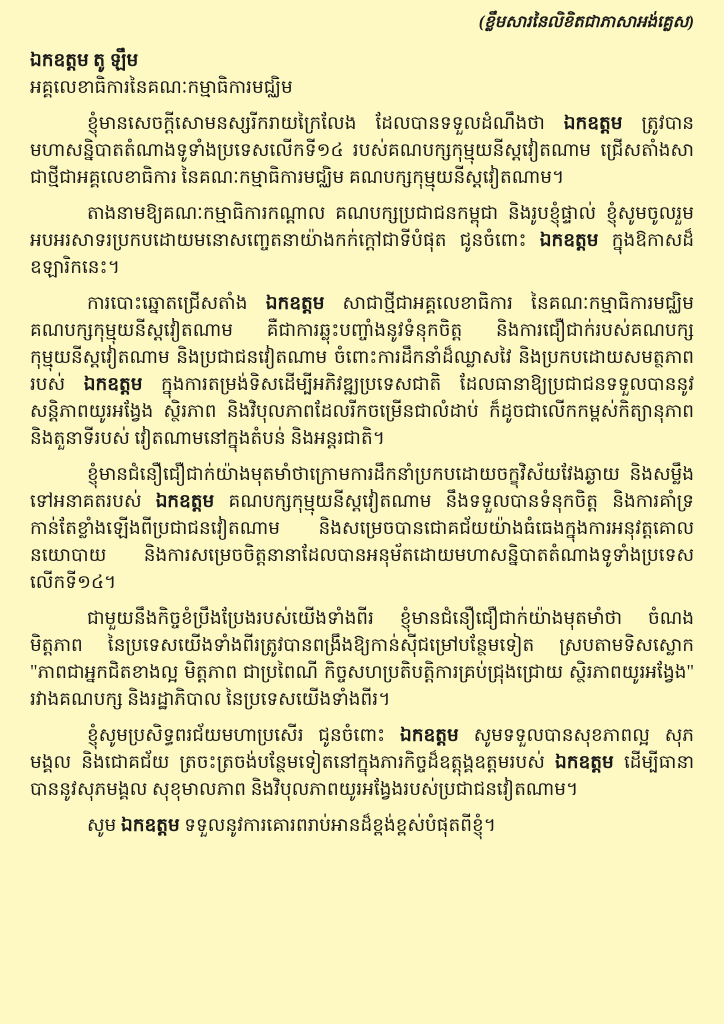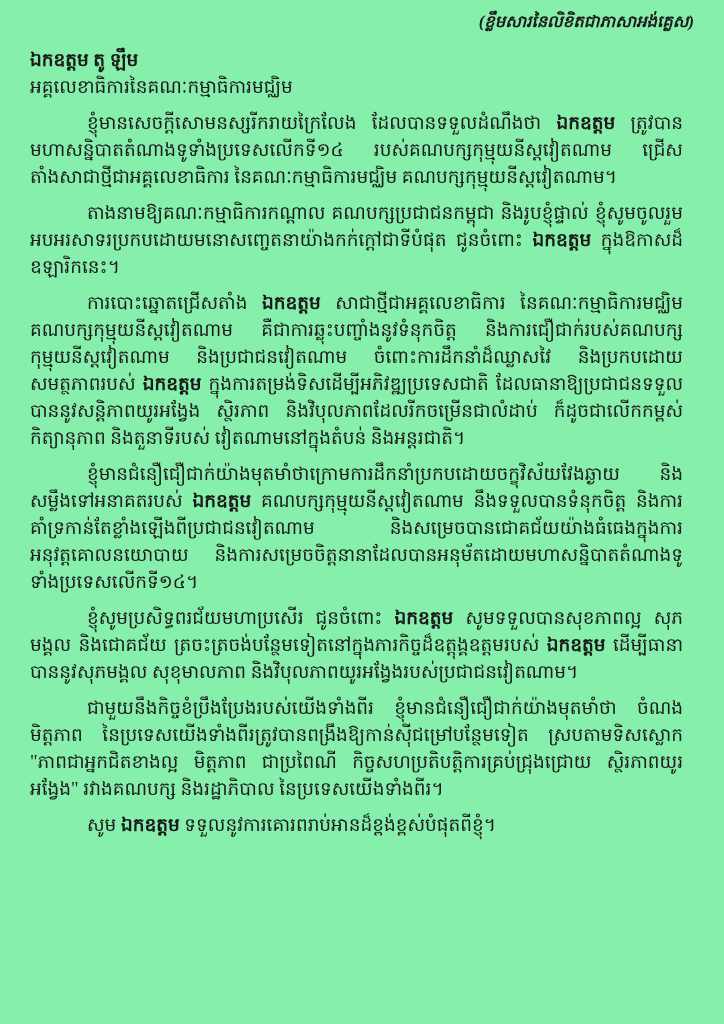--- a/index.html
+++ b/index.html
@@ -5,21 +5,21 @@
   html, body {
     margin: 0;
     padding: 0;
     background: #ffffff;
   }
   .page {
     position: relative;
     width: 724px;
     height: 1024px;
     box-sizing: border-box;
-    background: #86efac;
+    background: #fef9c3;
     color: #1a1a1a;
     padding: 6px 30px 0 30px;
     overflow: hidden;
     font-family: "Liberation Serif", "DejaVu Sans", sans-serif;
     font-size: 18.5px;
     line-height: 27px;
   }
   .note-top {
     text-align: right;
     font-style: italic;
@@ -35,21 +35,21 @@
   .day-highlight { color: #4d7ea8; }
   .recipient { margin-top: 12px; }
   .recipient div { line-height: 27px; }
   .bold { font-weight: bold; }
   .underline { text-decoration: underline; }
   .salutation {
     margin-top: 24px;
     font-weight: bold;
   }
   p.body-para {
-    margin: 9px 11px 0 0;
+    margin: 9px 0 0 0;
     text-align: justify;
     text-indent: 57px;
     line-height: 27px;
   }
 </style>
 </head>
 <body>
 
 <div class="page">
 
@@ -63,19 +63,19 @@
 
 
   <p class="body-para"><span>ខ្ញុំមានសេចក្តីសោមនស្សរីករាយក្រៃលែង ដែលបានទទួលដំណឹងថា </span><span class="bold">ឯកឧត្តម</span><span> ត្រូវបានមហាសន្និបាតតំណាងទូទាំងប្រទេសលើកទី១៤ របស់គណបក្សកុម្មុយនីស្តវៀតណាម ជ្រើសតាំងសាជាថ្មីជាអគ្គលេខាធិការ នៃគណៈកម្មាធិការមជ្ឈិម គណបក្សកុម្មុយនីស្តវៀតណាម។</span></p>
 
   <p class="body-para"><span>តាងនាមឱ្យគណៈកម្មាធិការកណ្តាល គណបក្សប្រជាជនកម្ពុជា និងរូបខ្ញុំផ្ទាល់ ខ្ញុំសូមចូលរួមអបអរសាទរប្រកបដោយមនោសញ្ចេតនាយ៉ាងកក់ក្តៅជាទីបំផុត ជូនចំពោះ </span><span class="bold">ឯកឧត្តម</span><span> ក្នុងឱកាសដ៏ឧឡារិកនេះ។</span></p>
 
   <p class="body-para"><span>ការបោះឆ្នោតជ្រើសតាំង </span><span class="bold">ឯកឧត្តម</span><span> សាជាថ្មីជាអគ្គលេខាធិការ នៃគណៈកម្មាធិការមជ្ឈិម គណបក្សកុម្មុយនីស្តវៀតណាម គឺជាការឆ្លុះបញ្ចាំងនូវទំនុកចិត្ត និងការជឿជាក់របស់គណបក្សកុម្មុយនីស្តវៀតណាម និងប្រជាជនវៀតណាម ចំពោះការដឹកនាំដ៏ឈ្លាសវៃ និងប្រកបដោយសមត្ថភាពរបស់ </span><span class="bold">ឯកឧត្តម</span><span> ក្នុងការតម្រង់ទិសដើម្បីអភិវឌ្ឍប្រទេសជាតិ ដែលធានាឱ្យប្រជាជនទទួលបាននូវសន្តិភាពយូរអង្វែង ស្ថិរភាព និងវិបុលភាពដែលរីកចម្រើនជាលំដាប់ ក៏ដូចជាលើកកម្ពស់កិត្យានុភាព និងតួនាទីរបស់ វៀតណាមនៅក្នុងតំបន់ និងអន្តរជាតិ។</span></p>
 
   <p class="body-para"><span>ខ្ញុំមានជំនឿជឿជាក់យ៉ាងមុតមាំថាក្រោមការដឹកនាំប្រកបដោយចក្ខុវិស័យវែងឆ្ងាយ និងសម្លឹងទៅអនាគតរបស់ </span><span class="bold">ឯកឧត្តម</span><span> គណបក្សកុម្មុយនីស្តវៀតណាម នឹងទទួលបានទំនុកចិត្ត និងការគាំទ្រកាន់តែខ្លាំងឡើងពីប្រជាជនវៀតណាម និងសម្រេចបានជោគជ័យយ៉ាងធំធេងក្នុងការអនុវត្តគោលនយោបាយ និងការសម្រេចចិត្តនានាដែលបានអនុម័តដោយមហាសន្និបាតតំណាងទូទាំងប្រទេសលើកទី១៤។</span></p>
 
+  <p class="body-para"><span>ជាមួយនឹងកិច្ចខំប្រឹងប្រែងរបស់យើងទាំងពីរ ខ្ញុំមានជំនឿជឿជាក់យ៉ាងមុតមាំថា ចំណងមិត្តភាព នៃប្រទេសយើងទាំងពីរត្រូវបានពង្រឹងឱ្យកាន់ស៊ីជម្រៅបន្ថែមទៀត ស្របតាមទិសស្លោក "ភាពជាអ្នកជិតខាងល្អ មិត្តភាព ជាប្រពៃណី កិច្ចសហប្រតិបត្តិការគ្រប់ជ្រុងជ្រោយ ស្ថិរភាពយូរអង្វែង" រវាងគណបក្ស និងរដ្ឋាភិបាល នៃប្រទេសយើងទាំងពីរ។</span></p>
+
   <p class="body-para"><span>ខ្ញុំសូមប្រសិទ្ធពរជ័យមហាប្រសើរ ជូនចំពោះ </span><span class="bold">ឯកឧត្តម</span><span> សូមទទួលបានសុខភាពល្អ សុភមង្គល និងជោគជ័យ ត្រចះត្រចង់បន្ថែមទៀតនៅក្នុងភារកិច្ចដ៏ឧត្តុង្គឧត្តមរបស់ </span><span class="bold">ឯកឧត្តម</span><span> ដើម្បីធានាបាននូវសុភមង្គល សុខុមាលភាព និងវិបុលភាពយូរអង្វែងរបស់ប្រជាជនវៀតណាម។</span></p>
-
-  <p class="body-para"><span>ជាមួយនឹងកិច្ចខំប្រឹងប្រែងរបស់យើងទាំងពីរ ខ្ញុំមានជំនឿជឿជាក់យ៉ាងមុតមាំថា ចំណងមិត្តភាព នៃប្រទេសយើងទាំងពីរត្រូវបានពង្រឹងឱ្យកាន់ស៊ីជម្រៅបន្ថែមទៀត ស្របតាមទិសស្លោក "ភាពជាអ្នកជិតខាងល្អ មិត្តភាព ជាប្រពៃណី កិច្ចសហប្រតិបត្តិការគ្រប់ជ្រុងជ្រោយ ស្ថិរភាពយូរអង្វែង" រវាងគណបក្ស និងរដ្ឋាភិបាល នៃប្រទេសយើងទាំងពីរ។</span></p>
 
   <p class="body-para"><span>សូម </span><span class="bold">ឯកឧត្តម</span><span> ទទួលនូវការគោរពរាប់អានដ៏ខ្ពង់ខ្ពស់បំផុតពីខ្ញុំ។</span></p>
 
 </div>
 
 </body></html>

